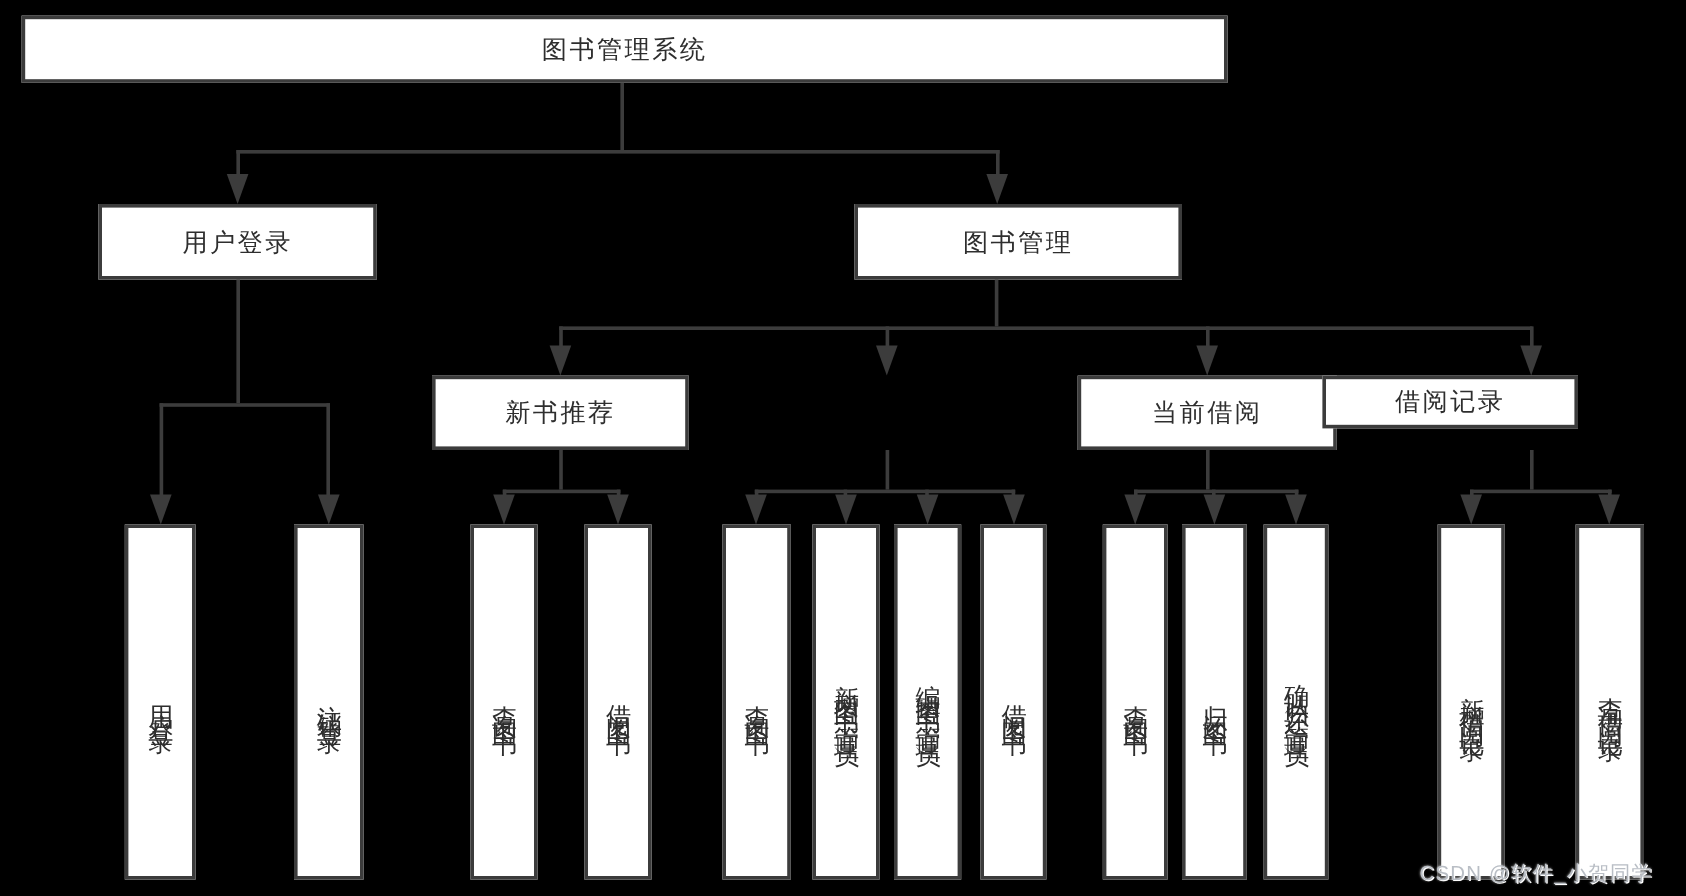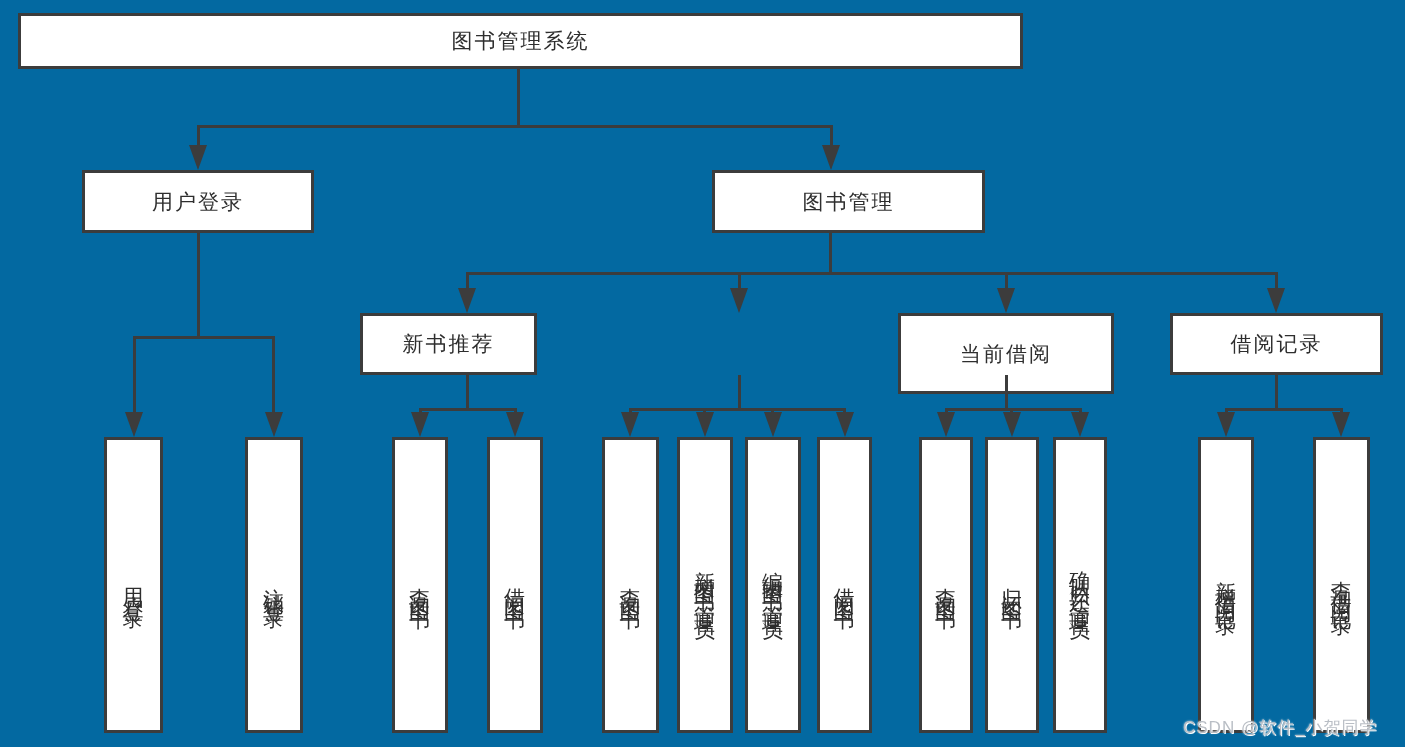--- a/index.html
+++ b/index.html
@@ -3,21 +3,21 @@
 <meta charset="utf-8">
 <style>
   :root{
     --line:#3c3c3c;
     --text:#2e2e2e;
     --wm:#b9bec5;
   }
   html,body{margin:0;padding:0;background:#fff;}
   body{font-family:"Liberation Sans","DejaVu Sans",sans-serif;}
   #canvas{
-    position:relative;width:1405px;height:747px;background:#0369a1;overflow:hidden;
+    position:relative;width:1405px;height:747px;background:#000000;overflow:hidden;
   }
   .node{
     position:absolute;box-sizing:border-box;border:3px solid var(--line);
     background:#fff;display:flex;align-items:center;justify-content:center;
     color:var(--text);font-size:21px;letter-spacing:2px;
   }
   .leaf span{
     writing-mode:vertical-rl;letter-spacing:7px;line-height:1;
     white-space:nowrap;color:var(--text);
   }
@@ -67,27 +67,27 @@
   <div class="hline" style="left:466px;top:272px;width:811px;"></div>
   <div class="vline" style="left:466px;top:272px;height:18px;"></div>
   <div class="arrow" style="left:458px;top:288px;"></div>
   <div class="vline" style="left:738px;top:272px;height:18px;"></div>
   <div class="arrow" style="left:730px;top:288px;"></div>
   <div class="vline" style="left:1005px;top:272px;height:18px;"></div>
   <div class="arrow" style="left:997px;top:288px;"></div>
   <div class="vline" style="left:1275px;top:272px;height:18px;"></div>
   <div class="arrow" style="left:1267px;top:288px;"></div>
 
-  <div class="node" style="left:360px;top:313px;width:177px;height:62px;">
+  <div class="node" style="left:360px;top:313px;width:214px;height:62px;">
     <span>新书推荐</span>
   </div>
-  <div class="node" style="left:898px;top:313px;width:216px;height:81px;">
+  <div class="node" style="left:898px;top:313px;width:216px;height:62px;">
     <span>当前借阅</span>
   </div>
-  <div class="node" style="left:1170px;top:313px;width:213px;height:62px;">
+  <div class="node" style="left:1102px;top:313px;width:213px;height:44px;">
     <span>借阅记录</span>
   </div>
 
   <div class="vline" style="left:466px;top:375px;height:33px;"></div>
   <div class="hline" style="left:419px;top:408px;width:98px;"></div>
   <div class="vline" style="left:419px;top:408px;height:8px;"></div>
   <div class="arrow" style="left:411px;top:412px;"></div>
   <div class="vline" style="left:514px;top:408px;height:8px;"></div>
   <div class="arrow" style="left:506px;top:412px;"></div>
 

